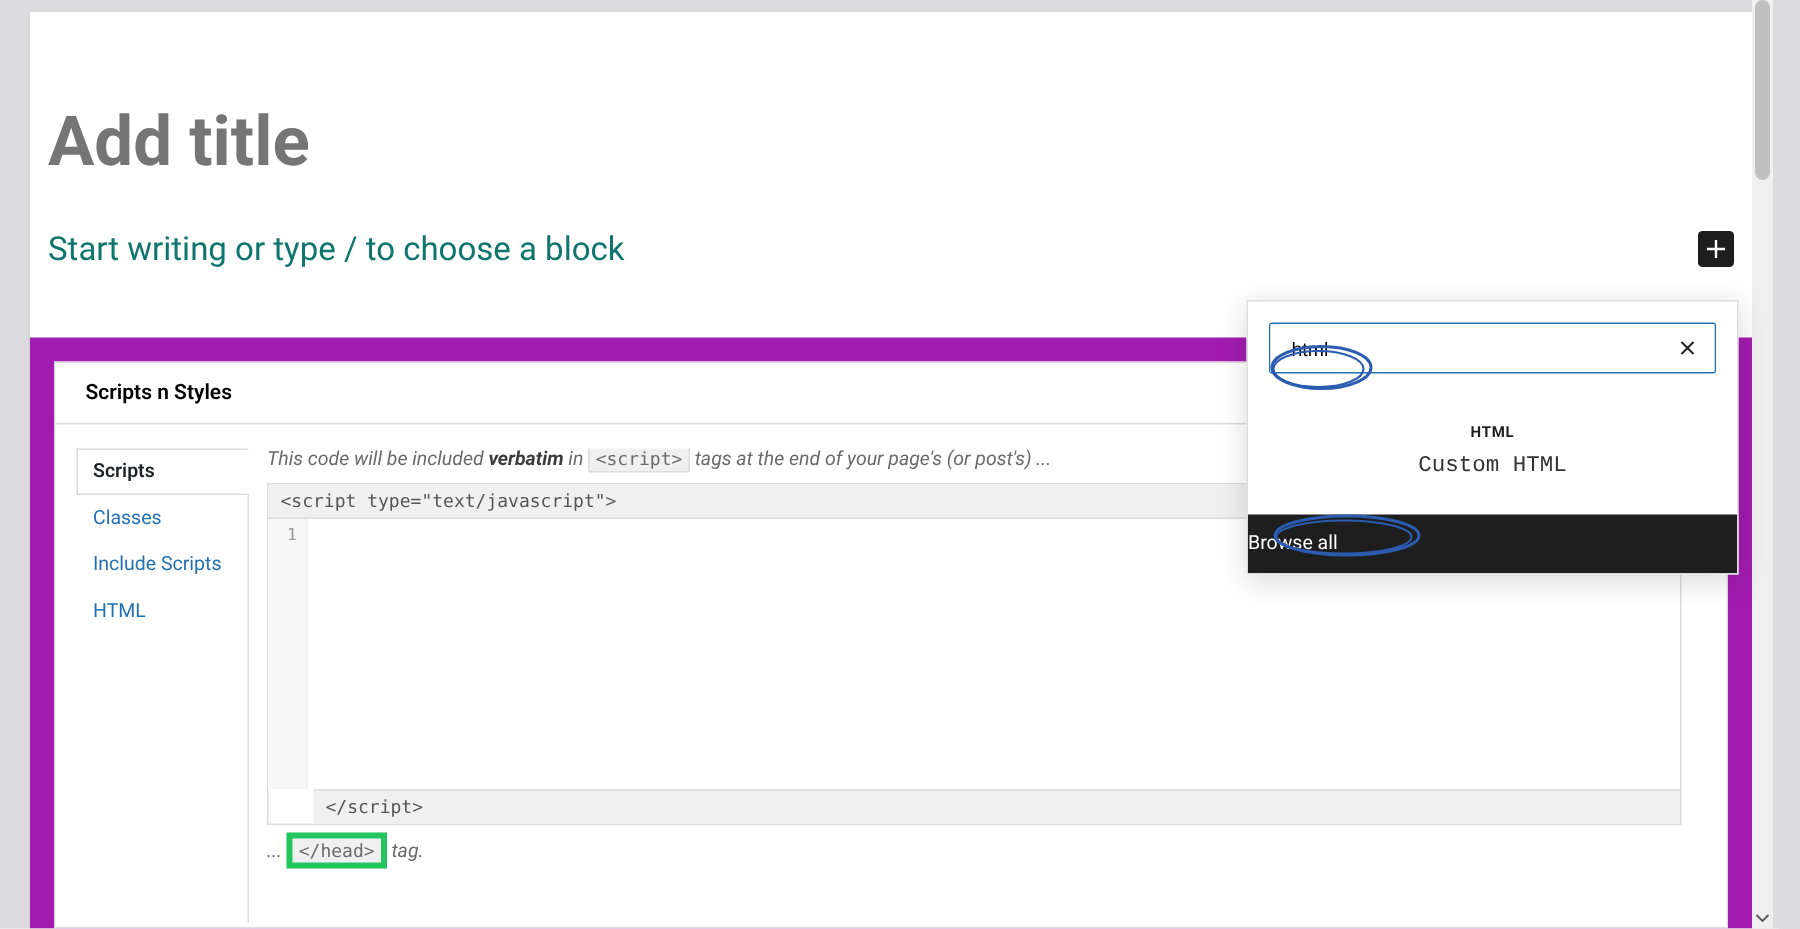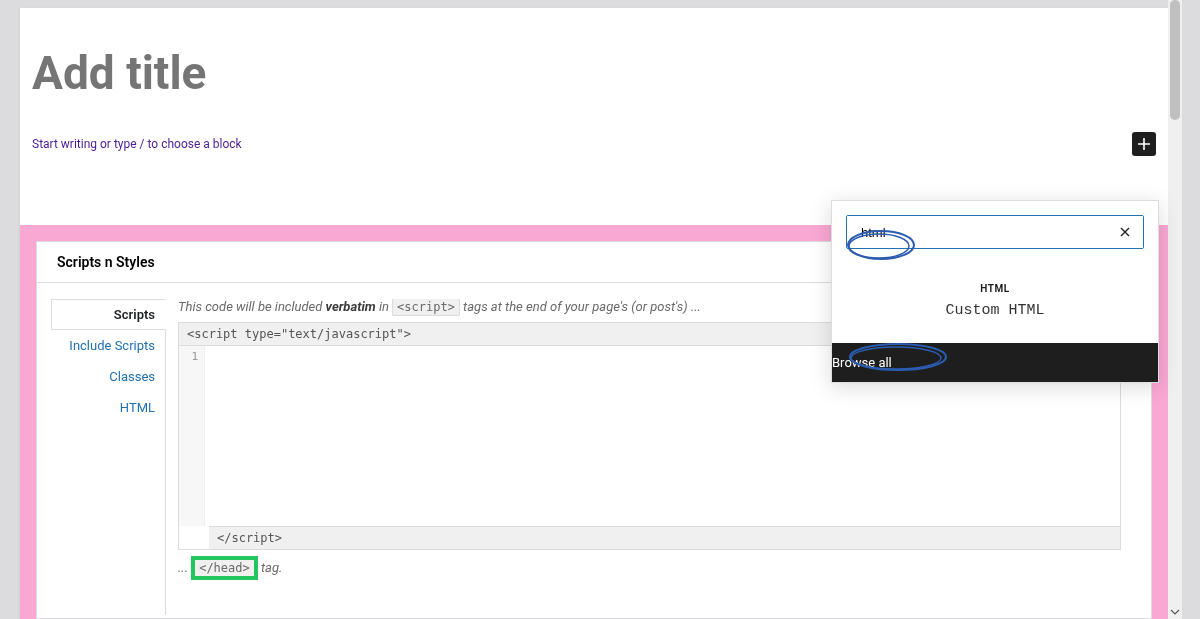--- a/index.html
+++ b/index.html
@@ -12,56 +12,56 @@
     background: #dcdcde;
     padding: 8px 0 0 0;
   }
   .editor-shell {
     position: absolute;
     top: 8px; left: 20px; right: 32px; bottom: 0;
     background: #fff;
     box-shadow: 0 1px 3px rgba(0,0,0,0.08);
   }
   .title-area {
-    padding: 38px 12px 26px 12px;
+    padding: 60px 12px 26px 12px;
   }
   .title-input {
     width: 100%;
     border: none; outline: none;
     font-size: 46px; font-weight: 700;
     color: #757575;
     font-family: inherit;
   }
   .content-area {
     position: relative;
     padding: 0 12px 12px 12px;
   }
   .content-row {
     display: flex; align-items: center;
     height: 36px;
   }
   .content-placeholder {
     flex: 1;
-    font-size: 12px; color: #4c1d95;
+    font-size: 22px; color: #0f766e;
   }
   .add-block-btn {
     width: 24px; height: 24px;
     background: #1e1e1e;
     border-radius: 3px;
     display: flex; align-items: center; justify-content: center;
     cursor: pointer;
     color: #fff;
   }
 
   .metabox-wrap {
     position: absolute;
     left: 20px; right: 32px;
     top: 225px;
     bottom: 0;
-    background: #f9a8d4;
+    background: #a21caf;
     padding: 16px 16px 0 16px;
   }
   .metabox {
     background: #fff;
     border: 1px solid #dcdcde;
     height: 100%;
   }
   .metabox-header {
     border-bottom: 1px solid #dcdcde;
     padding: 12px 20px;
@@ -70,21 +70,21 @@
   .metabox-body {
     display: flex;
     height: calc(100% - 44px);
     padding: 16px 14px 0 14px;
   }
   .metabox-tabs {
     width: 114px;
     flex-shrink: 0;
   }
   .metabox-tab {
-    display: block; text-align: right;
+    display: block; text-align: left;
     padding: 7px 10px;
     font-size: 13px;
     color: #2271b1;
     cursor: pointer;
     border: 1px solid transparent;
     border-right: none;
   }
   .metabox-tab.active {
     color: #1d2327; font-weight: 600;
     border: 1px solid #dcdcde;
@@ -256,22 +256,22 @@
       </div>
     </div>
   </div>
 
   <div class="metabox-wrap">
     <div class="metabox">
       <div class="metabox-header">Scripts n Styles</div>
       <div class="metabox-body">
         <div class="metabox-tabs">
           <span class="metabox-tab active">Scripts</span>
+          <span class="metabox-tab">Classes</span>
           <span class="metabox-tab">Include Scripts</span>
-          <span class="metabox-tab">Classes</span>
           <span class="metabox-tab">HTML</span>
         </div>
         <div class="metabox-content">
           <div class="desc">
             <span>This code will be included </span><b>verbatim</b><span> in </span><code>&lt;script&gt;</code><span> tags at the end of your page's (or post's) ...</span>
           </div>
           <div class="code-container">
             <div class="code-bar">&lt;script type="text/javascript"&gt;</div>
             <div class="code-editor">
               <div class="gutter">1</div>

